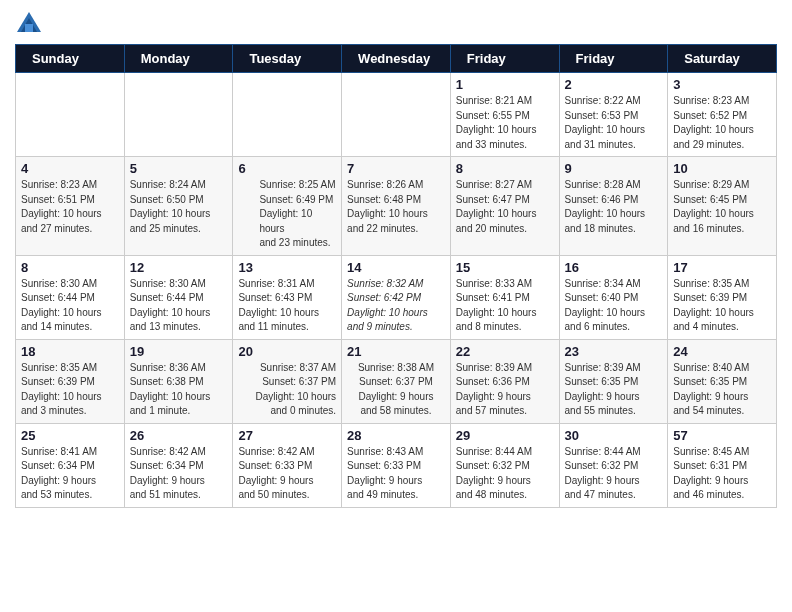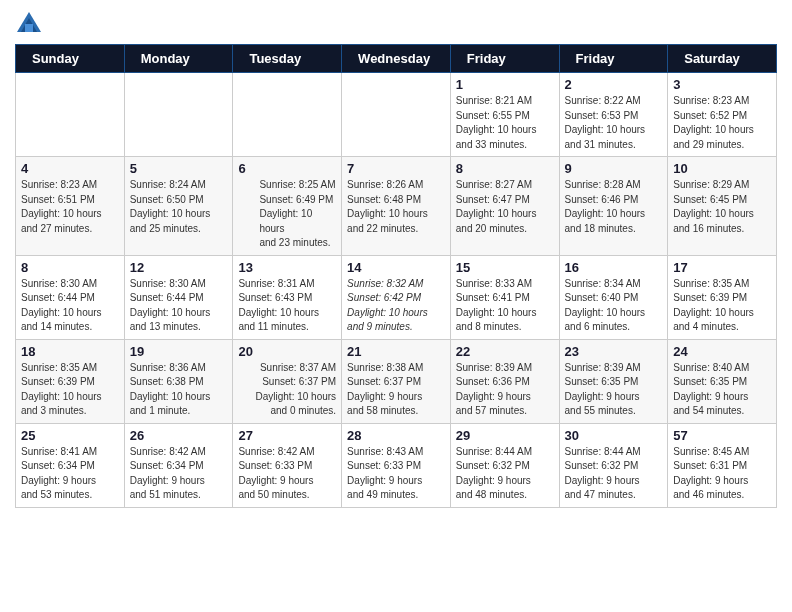--- a/index.html
+++ b/index.html
@@ -285,21 +285,21 @@
           </td>
           <td>
             <span class="day-number">20</span>
             <div class="day-info" style="white-space: pre-line; text-align: right;">Sunrise: 8:37 AM
 Sunset: 6:37 PM
 Daylight: 10 hours
 and 0 minutes.</div>
           </td>
           <td>
             <span class="day-number">21</span>
-            <div class="day-info" style="white-space: pre-line;">Sunrise: 8:38 AM
+            <div class="day-info" style="white-space: pre-line; text-align: center;">Sunrise: 8:38 AM
 Sunset: 6:37 PM
 Daylight: 9 hours
 and 58 minutes.</div>
           </td>
           <td>
             <span class="day-number">22</span>
             <div class="day-info" style="white-space: pre-line;">Sunrise: 8:39 AM
 Sunset: 6:36 PM
 Daylight: 9 hours
 and 57 minutes.</div>

